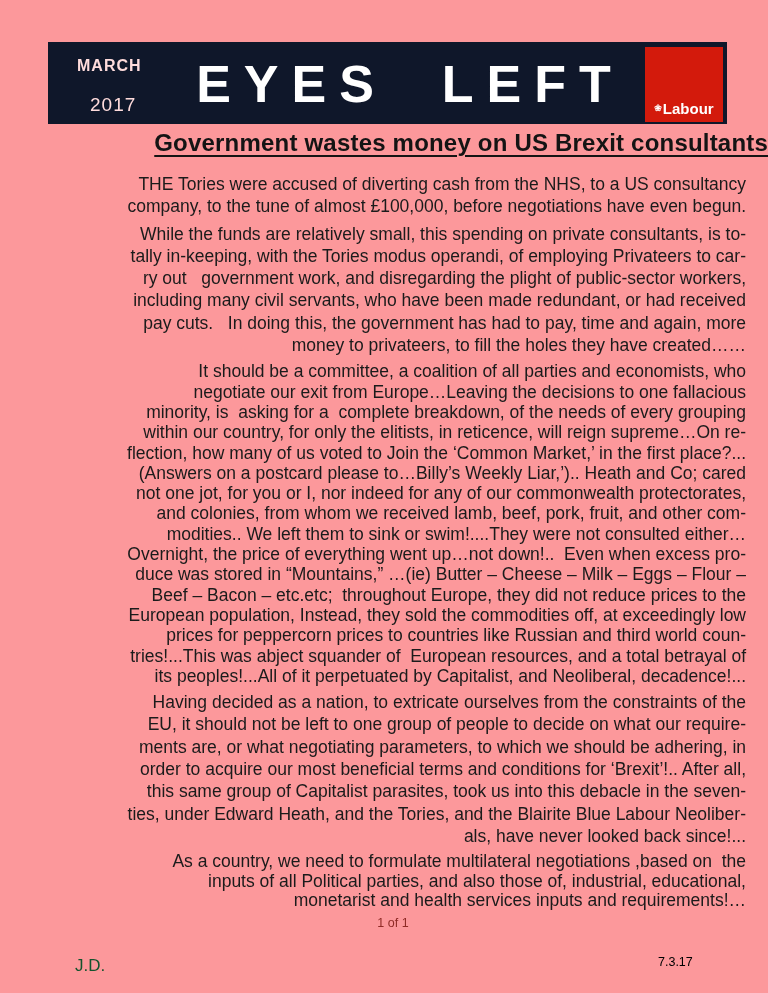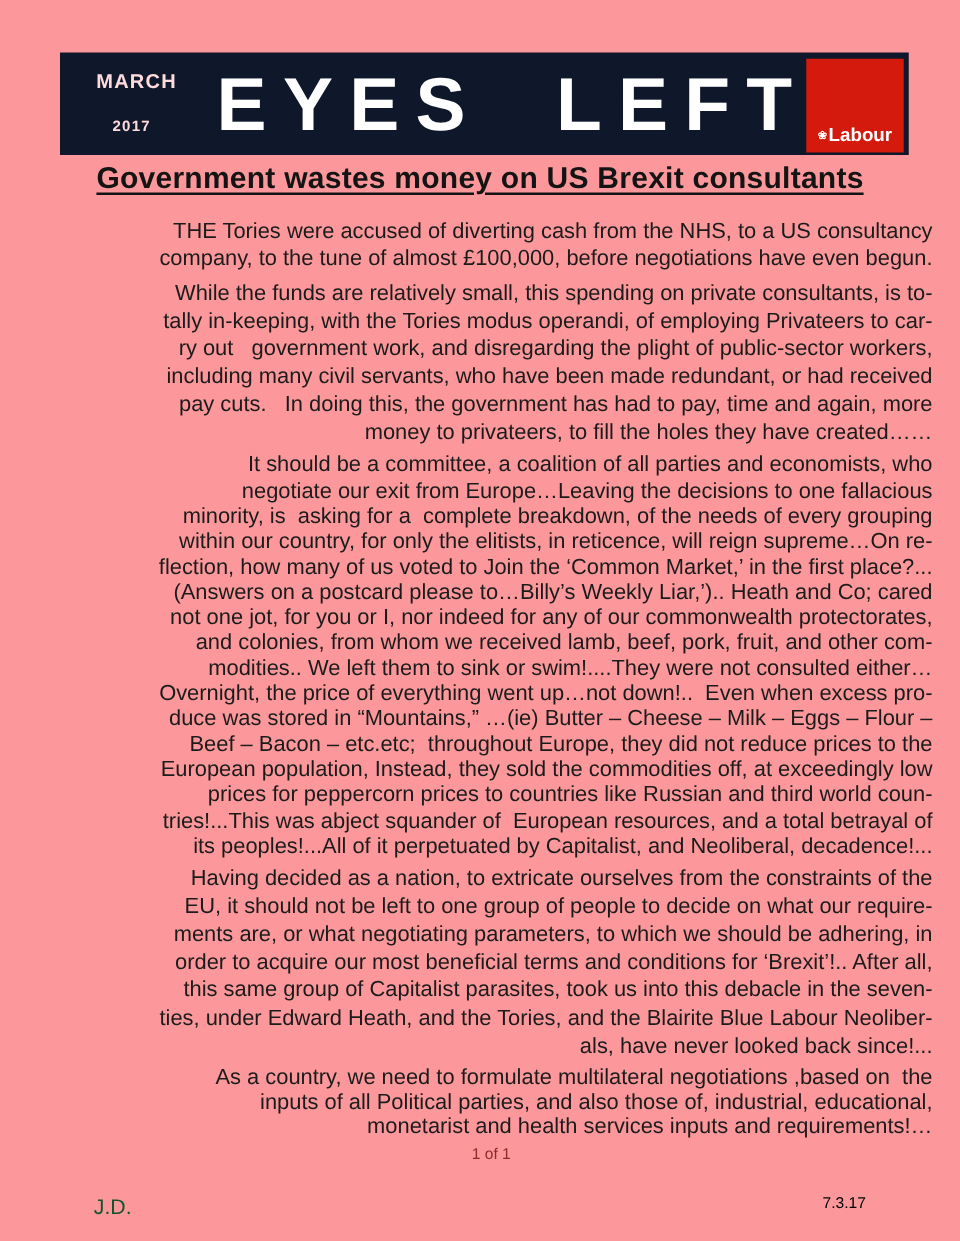--- a/index.html
+++ b/index.html
@@ -15,47 +15,47 @@
     position:absolute;left:48px;top:42px;
     width:679px;height:82px;
     background:#0f172a;
   }
   .issue-month{
     position:absolute;left:29px;top:15px;
     color:#ffdcdc;font-size:16px;font-weight:bold;letter-spacing:1px;
   }
   .issue-year{
     position:absolute;left:42px;top:52px;
-    color:#ffdcdc;font-size:12px;font-weight:bold;letter-spacing:1px;
+    color:#ffdcdc;font-size:19px;font-weight:normal;letter-spacing:1px;
   }
   .masthead-title{
     position:absolute;left:115px;right:70px;top:12px;
     text-align:center;
-    color:#ffffff;font-size:60px;font-weight:bold;
+    color:#ffffff;font-size:52px;font-weight:bold;
     letter-spacing:13px;line-height:60px;
     white-space:pre;
   }
   .logo-box{
     position:absolute;right:4px;top:5px;
     width:78px;height:75px;
     background:#d31a0c;
     display:flex;align-items:flex-end;justify-content:center;
     padding-bottom:6px;box-sizing:border-box;
   }
   .logo-text{
     color:#ffffff;font-size:15px;font-weight:bold;
     display:flex;align-items:center;line-height:15px;
   }
   .rose{
     font-size:9px;margin-right:1px;line-height:9px;
   }
   
   .headline{
     position:absolute;top:129px;left:0;width:100%;
-    text-align:center;
+    text-align:right;
     color:#141414;font-size:24px;font-weight:bold;
     text-decoration:underline;
     text-decoration-thickness:2px;
     text-underline-offset:4px;
     letter-spacing:0.2px;
   }
   
   .article{
     position:absolute;top:173px;left:54px;width:692px;
     color:#1b1b1b;font-size:17.5px;

